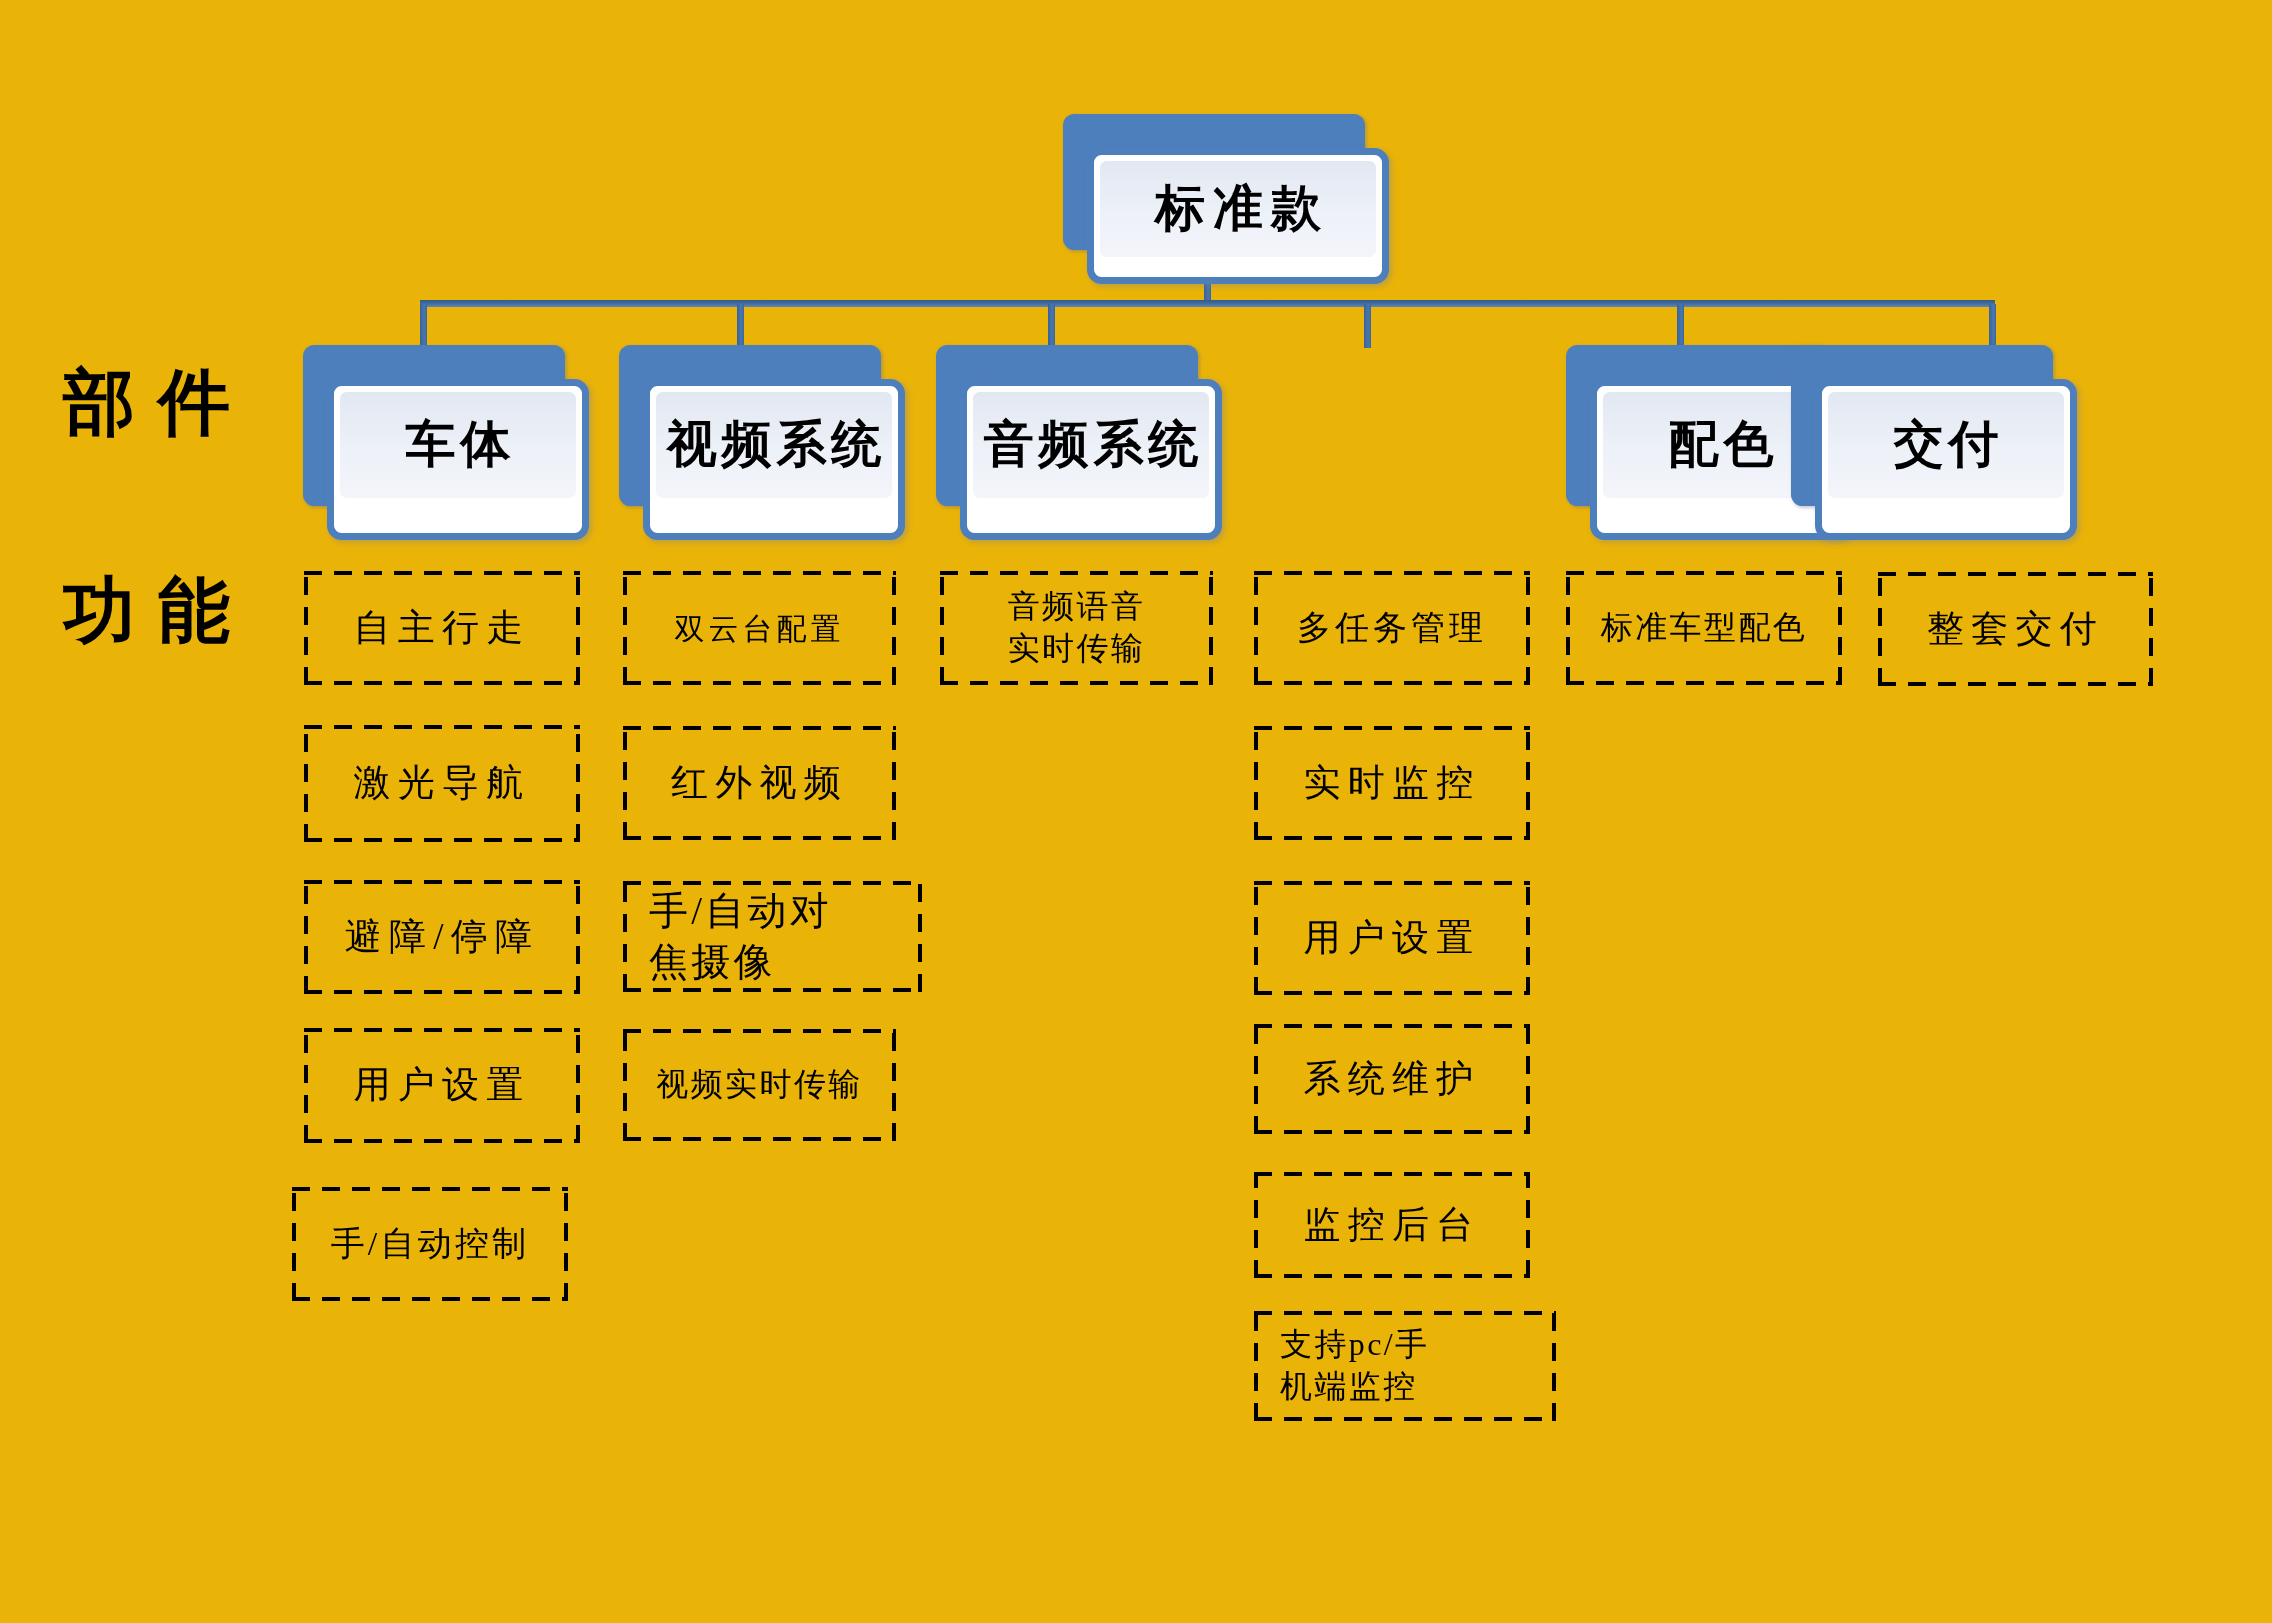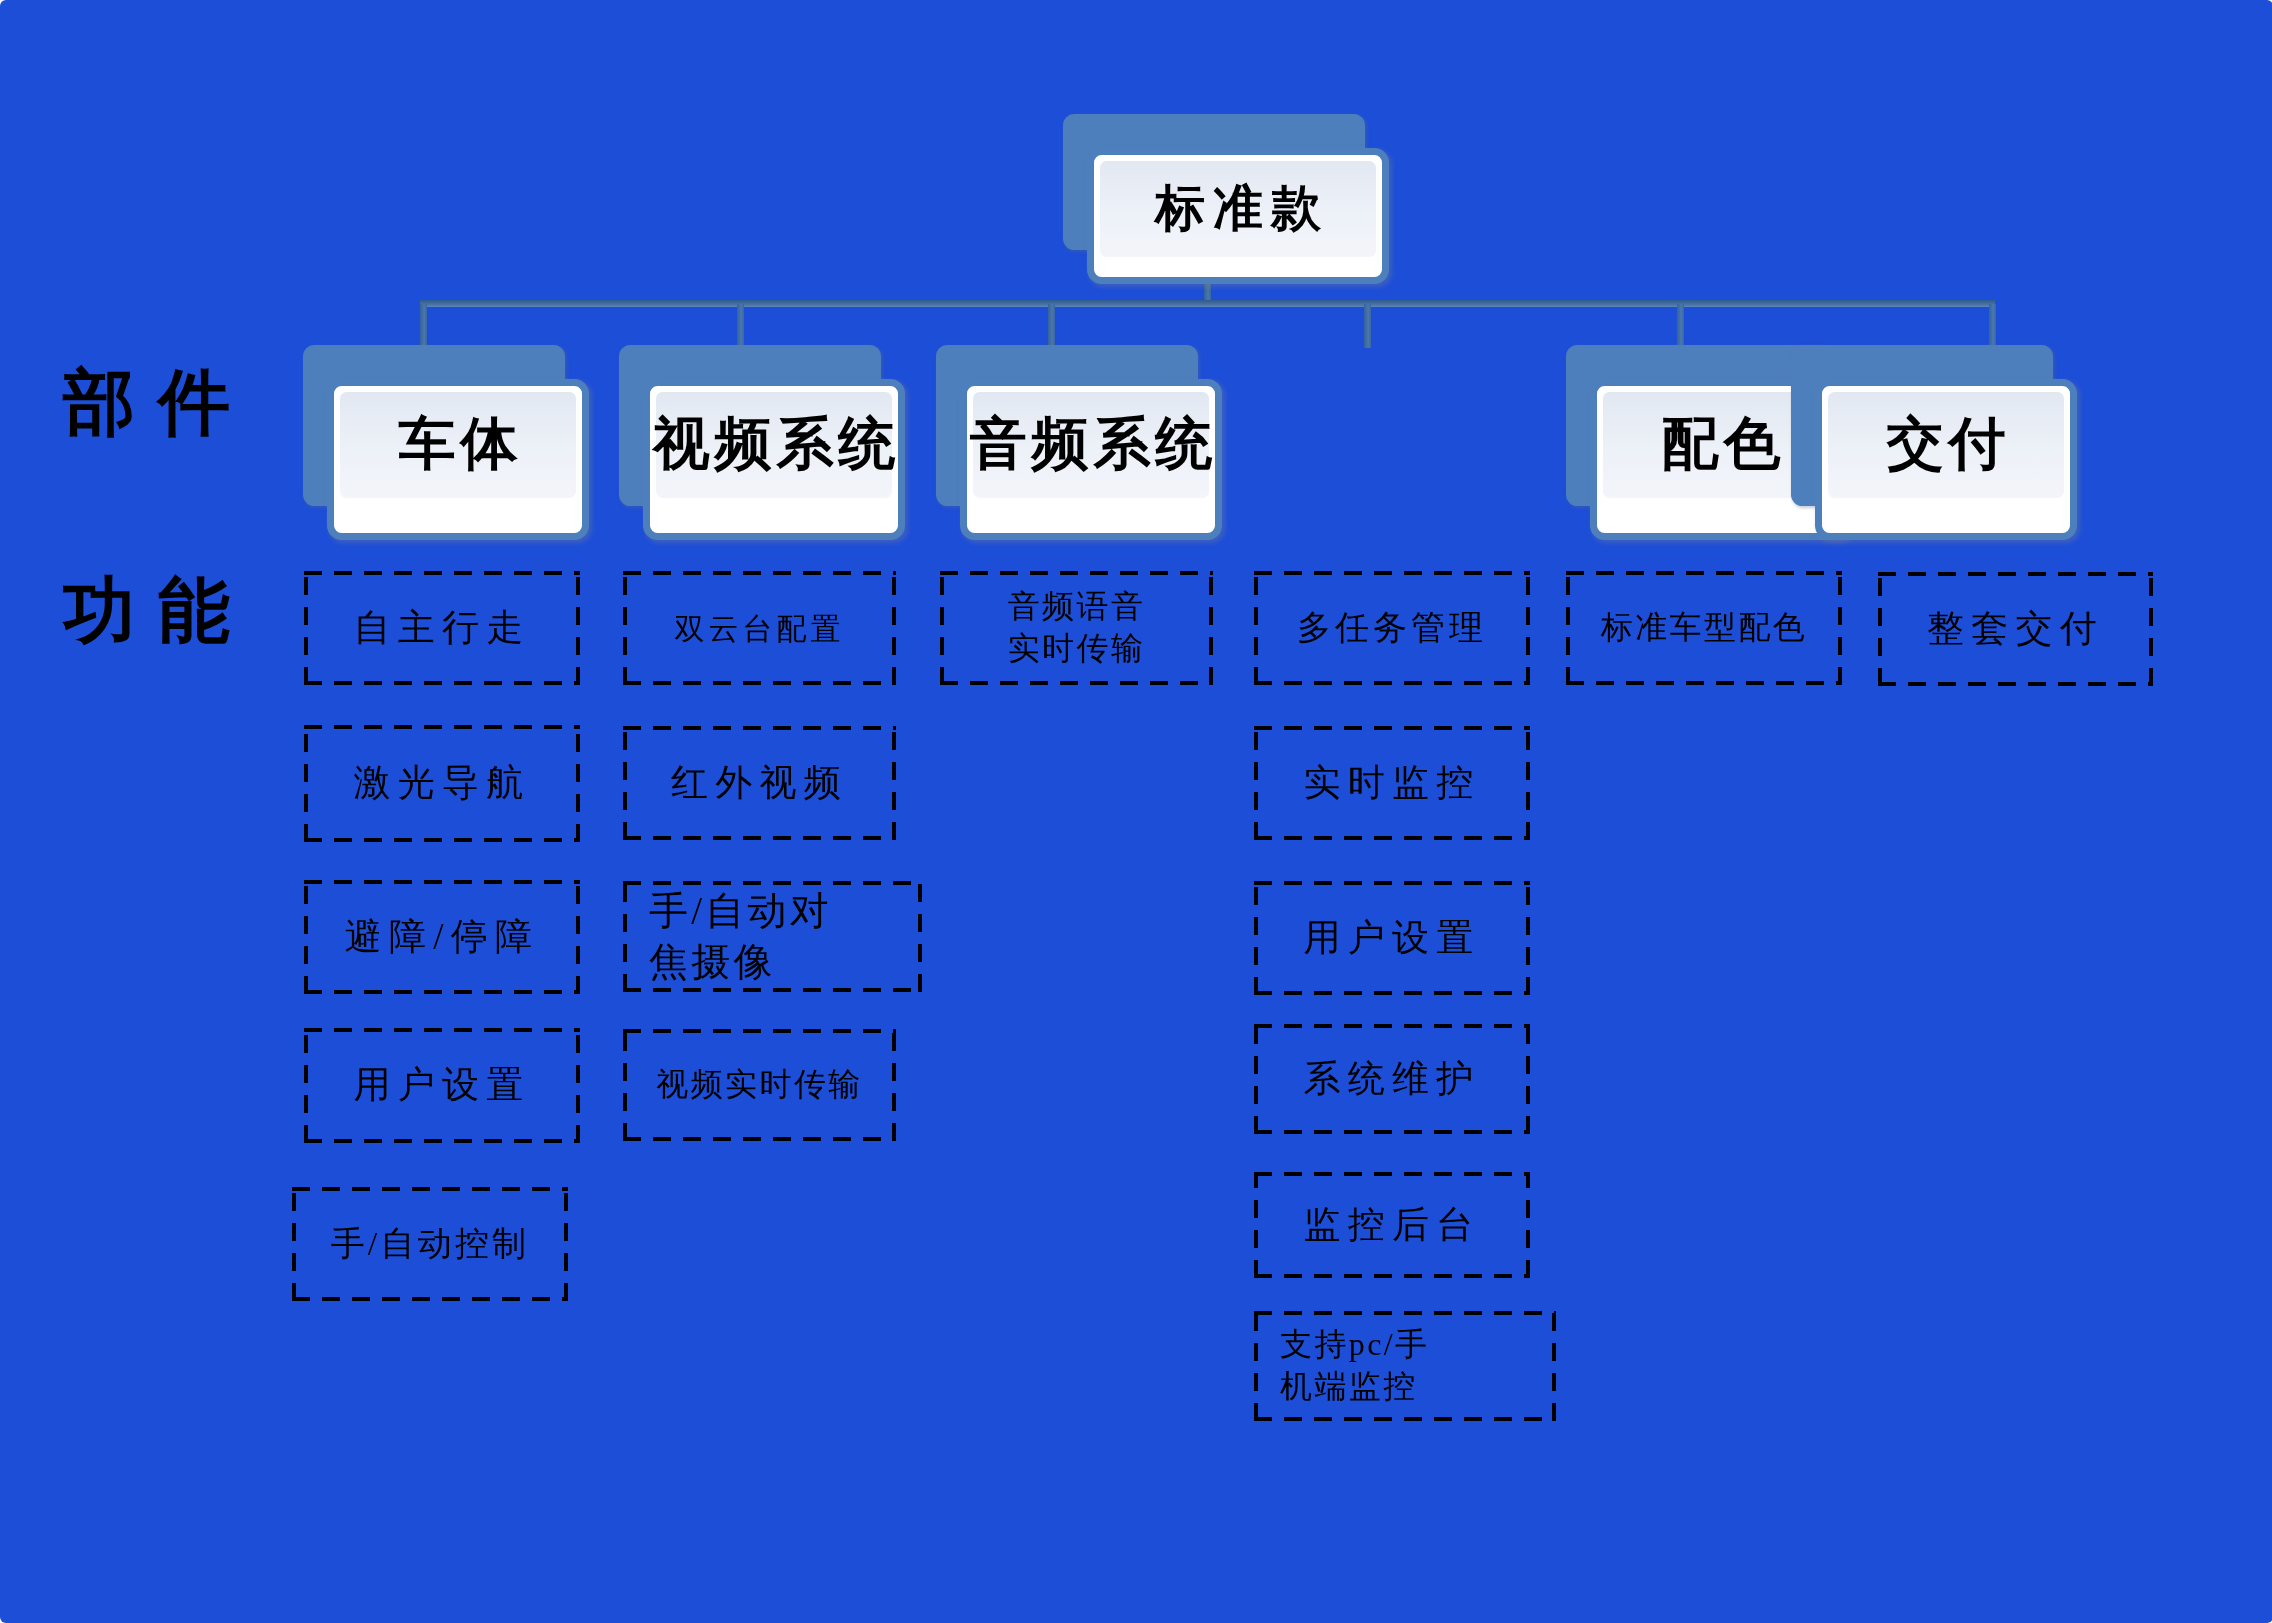--- a/index.html
+++ b/index.html
@@ -1,24 +1,23 @@
 <!DOCTYPE html>
 <html style="font-size:13px"><head>
 <meta charset="utf-8">
 <style>
   html, body { margin: 0; padding: 0; background: #ffffff; }
   .canvas {
     position: relative;
     width: 2273px;
     height: 1623px;
-    background: #1d4ed8;
+    background: #eab308;
     overflow: hidden;
     font-family: "Liberation Serif", "DejaVu Serif", serif;
     color: #000000;
-    border-radius: 6px;
   }
 
   
   .node { position: absolute; }
   .node-back {
     position: absolute;
     top: 0; left: 0; right: 24px; bottom: 34px;
     background: #4d7fbd;
     border-radius: 11.4px;
     box-shadow: 1.6px 1.6px 3.2px rgba(90,110,140,0.35);
@@ -46,21 +45,21 @@
     text-indent: 8px;
     white-space: nowrap;
   }
 
   .root-node { left: 1063px; top: 114px; width: 326px; height: 170px; }
   .root-node .node-panel { height: 96px; }
   .root-node .node-label { font-size: 50px; }
 
   .branch-node { top: 345px; width: 286px; height: 195px; }
   .branch-node .node-panel { height: 106px; }
-  .branch-node .node-label { font-size: 57px; letter-spacing: 4.9px; text-indent: 4.9px; }
+  .branch-node .node-label { font-size: 50px; letter-spacing: 4.9px; text-indent: 4.9px; }
 
   
   .conn {
     position: absolute;
     background: linear-gradient(180deg, #2f5c90 0%, #41699c 45%, #5d87b8 100%);
   }
   .conn-v { width: 7.3px; background: linear-gradient(90deg, #35639a 0%, #4a77ad 60%, #39679d 100%); }
 
   
   .side-label {

